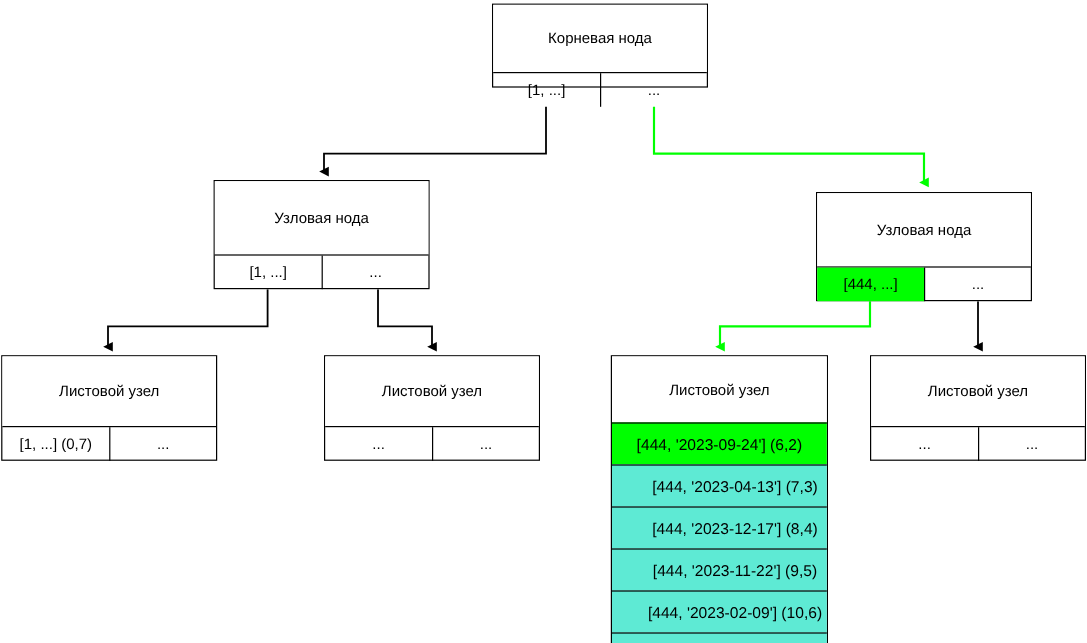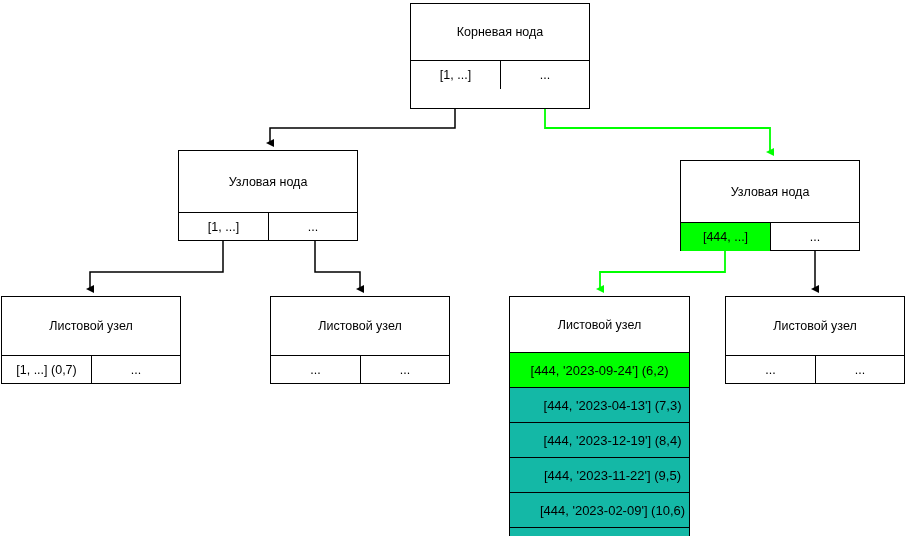--- a/index.html
+++ b/index.html
@@ -70,21 +70,21 @@
     display: flex;
     align-items: center;
     justify-content: center;
     font-size: 13px;
     color: #000000;
     height: 35px;
     border-top: 1.4px solid #000000;
     white-space: nowrap;
   }
   .hl-green { background: #00ff00; }
-  .hl-red   { background: #14b8a6; padding-left: 26px; }
+  .hl-red   { background: #5eead4; padding-left: 26px; }
 </style>
 </head>
 <body>
 
 <div id="canvas">
 
   <svg class="edges" viewBox="0 0 906 536">
     <defs>
       <marker id="arrow-black" markerWidth="10" markerHeight="10" refX="5" refY="5" orient="auto" markerUnits="userSpaceOnUse">
         <path d="M1,1 L9,1 L5,9 Z" fill="#000000"></path>
@@ -100,21 +100,21 @@
 
     <path d="M223,241 L223,272 L90,272 L90,289" fill="none" stroke="#000000" stroke-width="1.5" marker-end="url(#arrow-black)"></path>
 
     <path d="M315,241 L315,272 L360,272 L360,289" fill="none" stroke="#000000" stroke-width="1.5" marker-end="url(#arrow-black)"></path>
 
     <path d="M725,251 L725,272 L600,272 L600,289" fill="none" stroke="#00ff00" stroke-width="1.8" marker-end="url(#arrow-green)"></path>
 
     <path d="M815,251 L815,289" fill="none" stroke="#000000" stroke-width="1.5" marker-end="url(#arrow-black)"></path>
   </svg>
 
-  <div class="node" style="left:410px; top:3px; width:180px; height:106px;">
+  <div class="node" style="left:410px; top:3px; width:180px; height:70px;">
     <div class="node-title" style="height:56px;">Корневая нода</div>
     <div class="cells">
       <div class="cell" style="width:50%;">[1, ...]</div>
       <div class="cell" style="width:50%;">...</div>
     </div>
   </div>
 
   <div class="node" style="left:178px; top:150px; width:180px; height:91px;">
     <div class="node-title" style="height:61px;">Узловая нода</div>
     <div class="cells">
@@ -145,21 +145,21 @@
       <div class="cell" style="width:50%;">...</div>
       <div class="cell" style="width:50%;">...</div>
     </div>
   </div>
 
   <div class="node" style="left:509px; top:296px; width:181px;">
     <div class="node-title" style="height:55px;">Листовой узел</div>
     <div class="rows">
       <div class="row hl-green">[444, '2023-09-24'] (6,2)</div>
       <div class="row hl-red">[444, '2023-04-13'] (7,3)</div>
-      <div class="row hl-red">[444, '2023-12-19'] (8,4)</div>
+      <div class="row hl-red">[444, '2023-12-17'] (8,4)</div>
       <div class="row hl-red">[444, '2023-11-22'] (9,5)</div>
       <div class="row hl-red">[444, '2023-02-09'] (10,6)</div>
       <div class="row hl-red">[444, '2023-12-12'] (11,7)</div>
     </div>
   </div>
 
   <div class="node" style="left:725px; top:296px; width:180px; height:88px;">
     <div class="node-title" style="height:58px;">Листовой узел</div>
     <div class="cells">
       <div class="cell" style="width:50%;">...</div>

